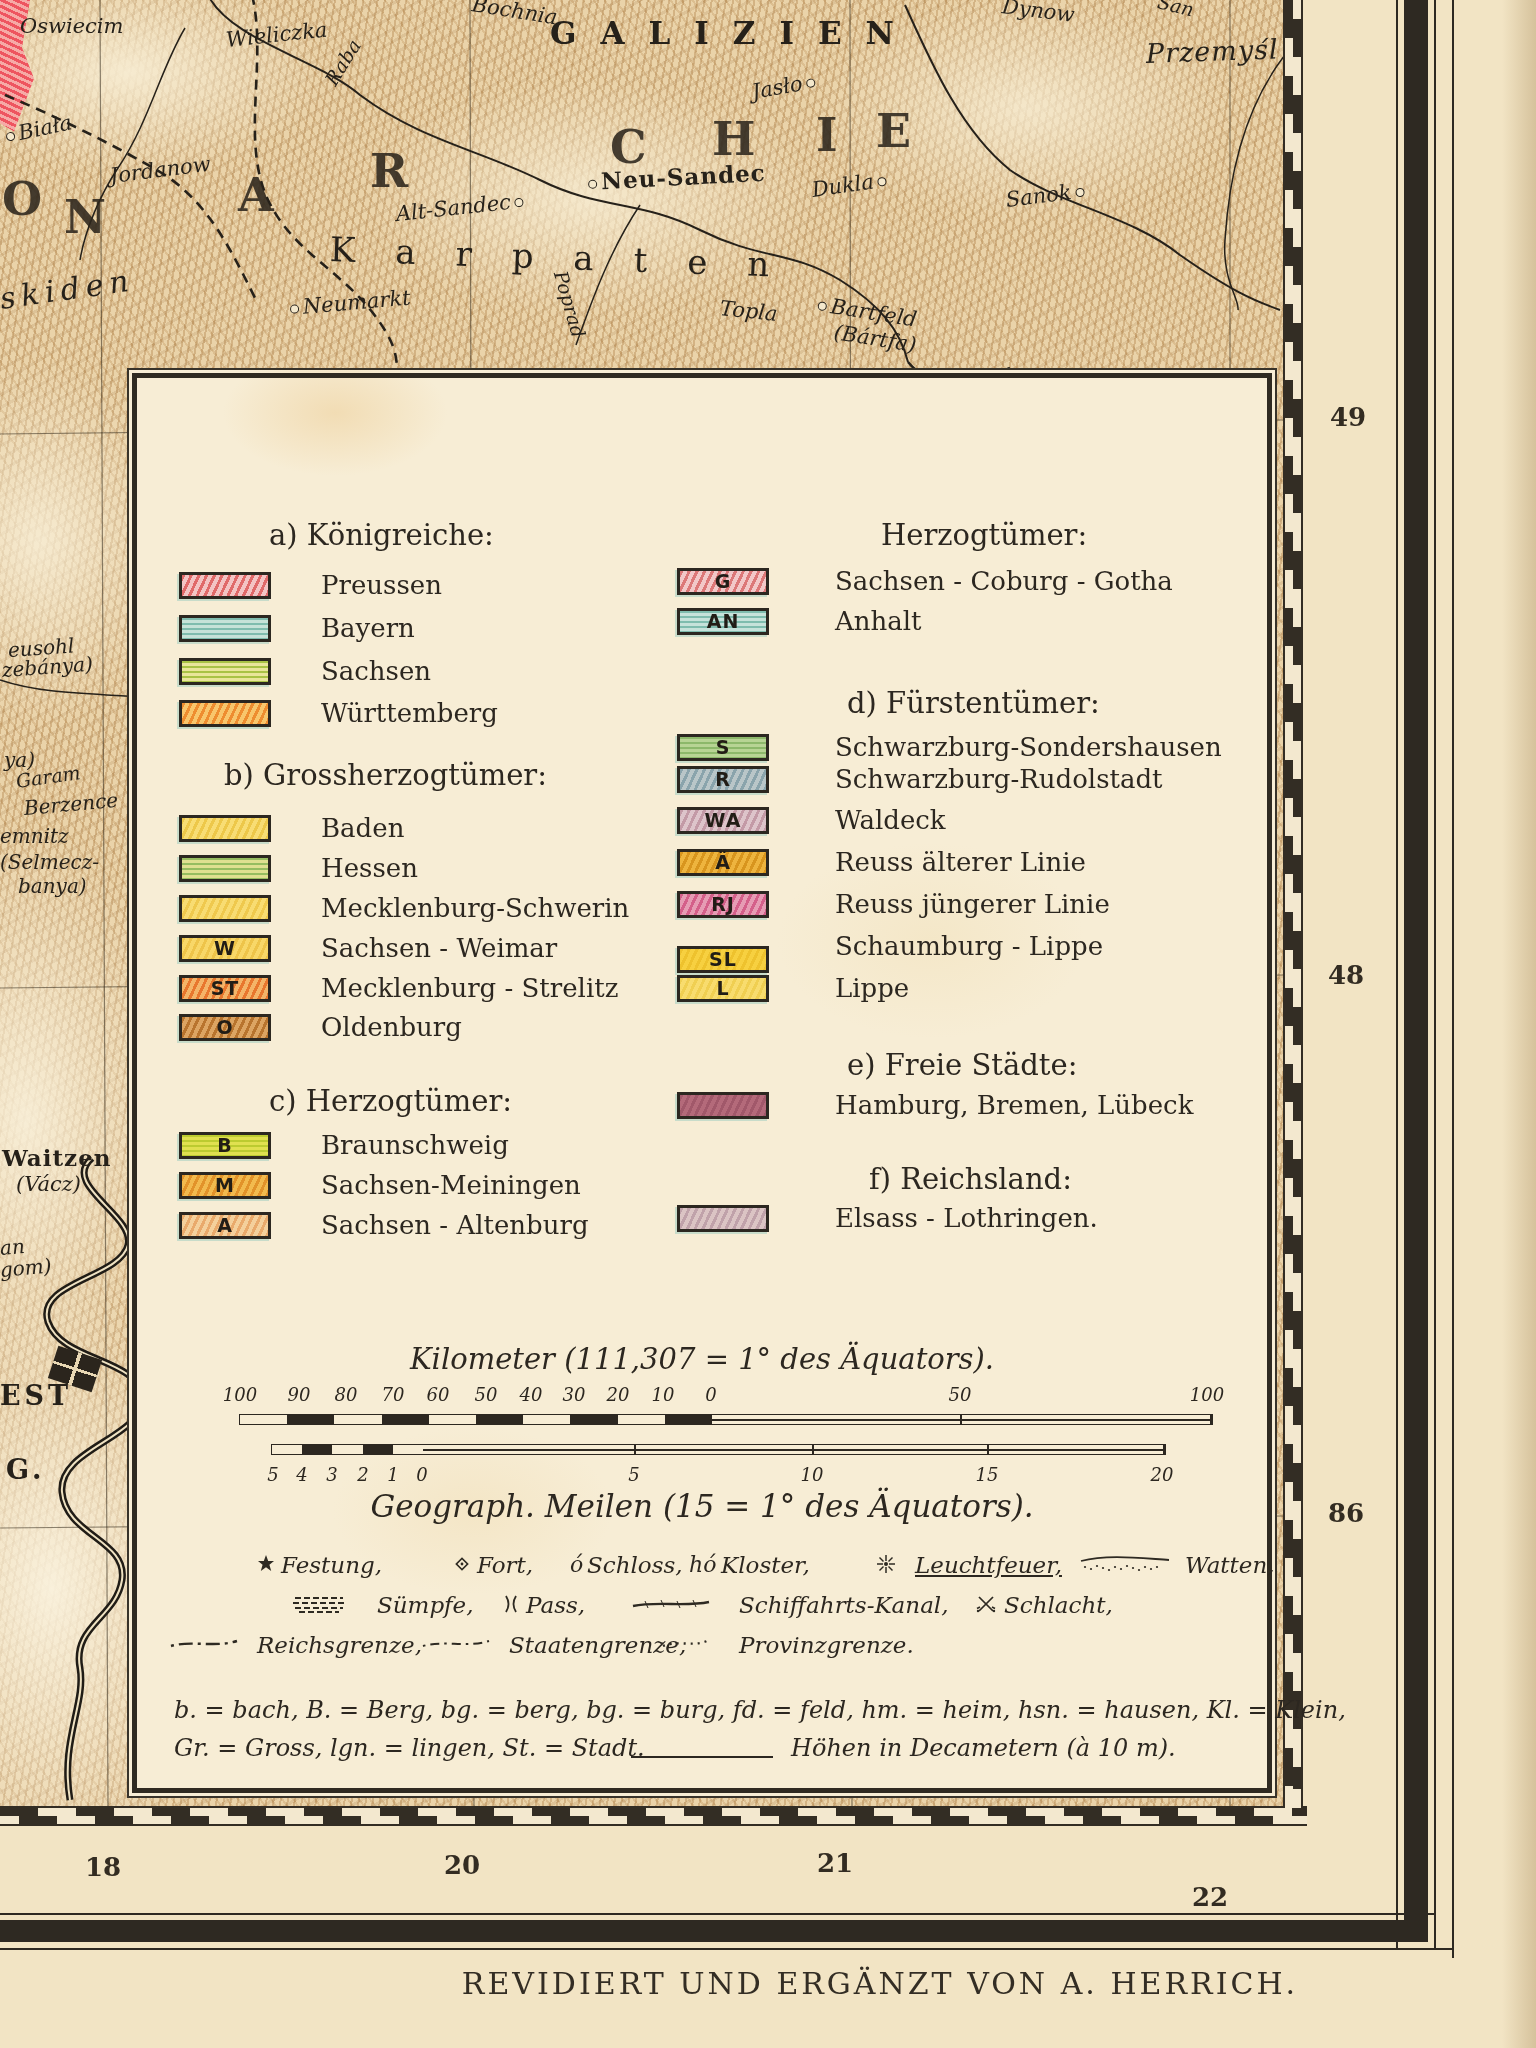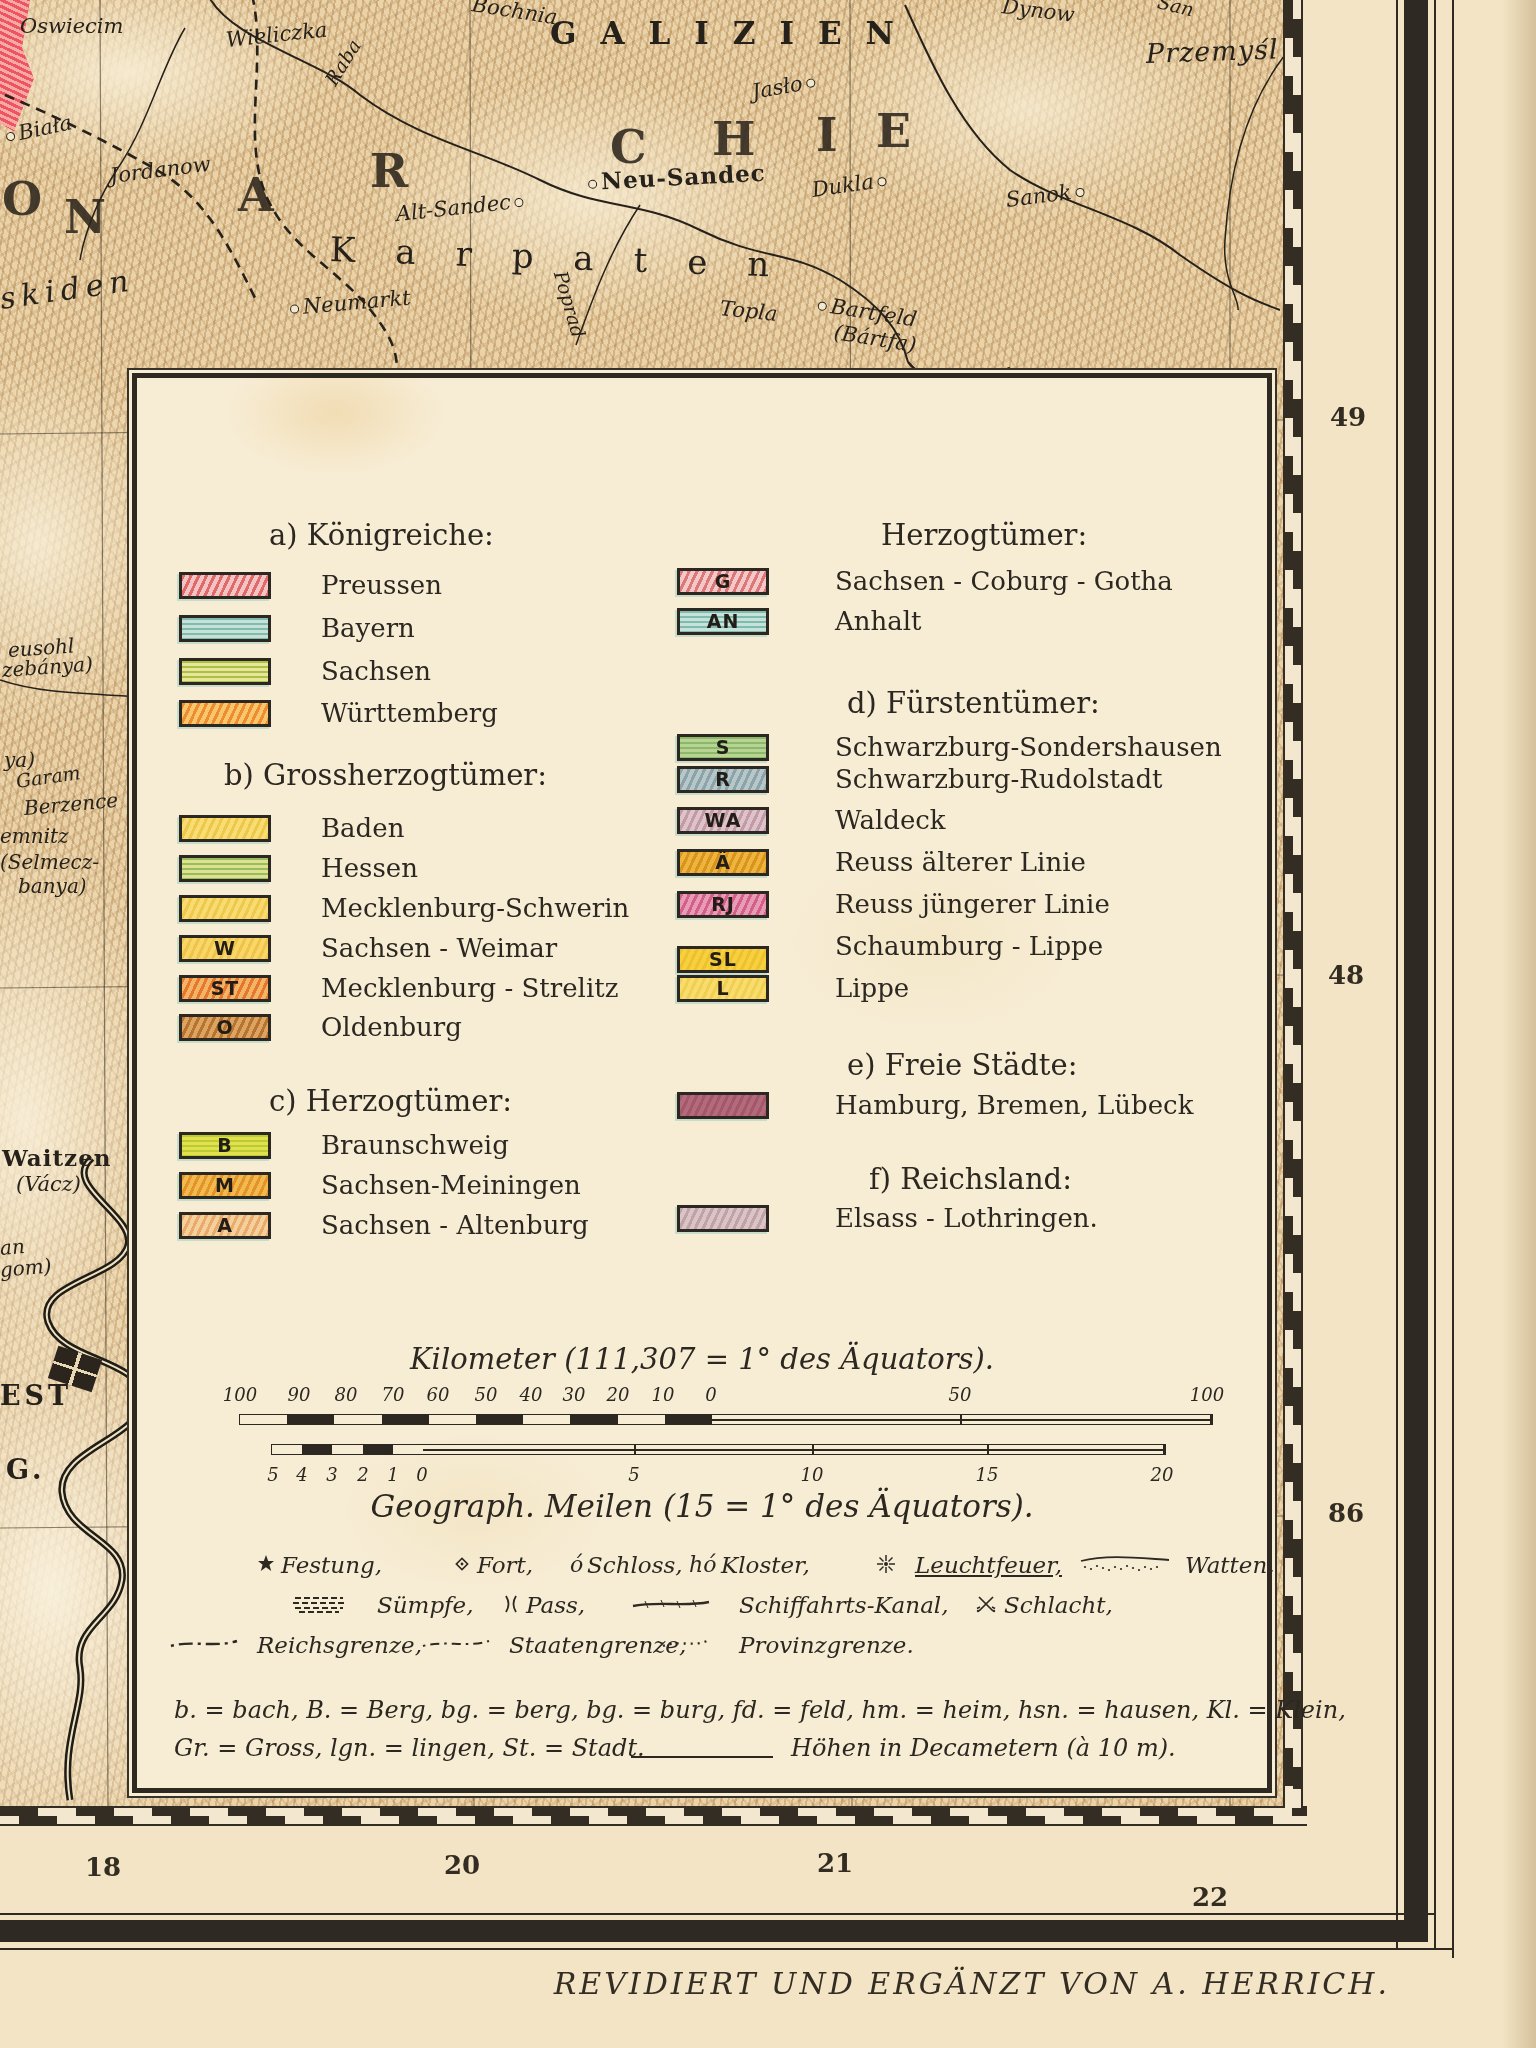--- a/index.html
+++ b/index.html
@@ -82,21 +82,21 @@
   .sc-num{font-style:italic;font-size:18px;transform:translateX(-50%);white-space:nowrap;}
   .sc-bar{height:11px;border:1.6px solid #2c2720;background:#f7edd5;}
   .sc-cell{position:static;height:100%;float:left;}
   .sc-tick{width:2px;top:-1px;bottom:-1px;background:#2c2720;}
   .sc-mid{height:2px;top:3.5px;background:#2c2720;}
   .sym-lbl{font-style:italic;font-size:23px;white-space:nowrap;}
   .sym-glyph{font-style:italic;font-size:22px;}
   .abbr{font-style:italic;font-size:24px;white-space:nowrap;}
   .abbr-rule{height:2px;background:#2c2720;left:502px;width:142px;top:1386px;}
 
-  .footer-credit{left:370px;width:1020px;top:1966px;text-align:right;font-style:italic;
+  .footer-credit{left:370px;width:1020px;top:1966px;text-align:center;
                  font-size:30px;letter-spacing:3px;color:#332d24;}
   .edge-shade{right:0;top:0;width:34px;height:2048px;
               background:linear-gradient(90deg,rgba(160,130,80,0),rgba(160,130,80,.35));}
 </style>
 </head>
 <body>
 
 <div class="page">
 
   <div class="map">

